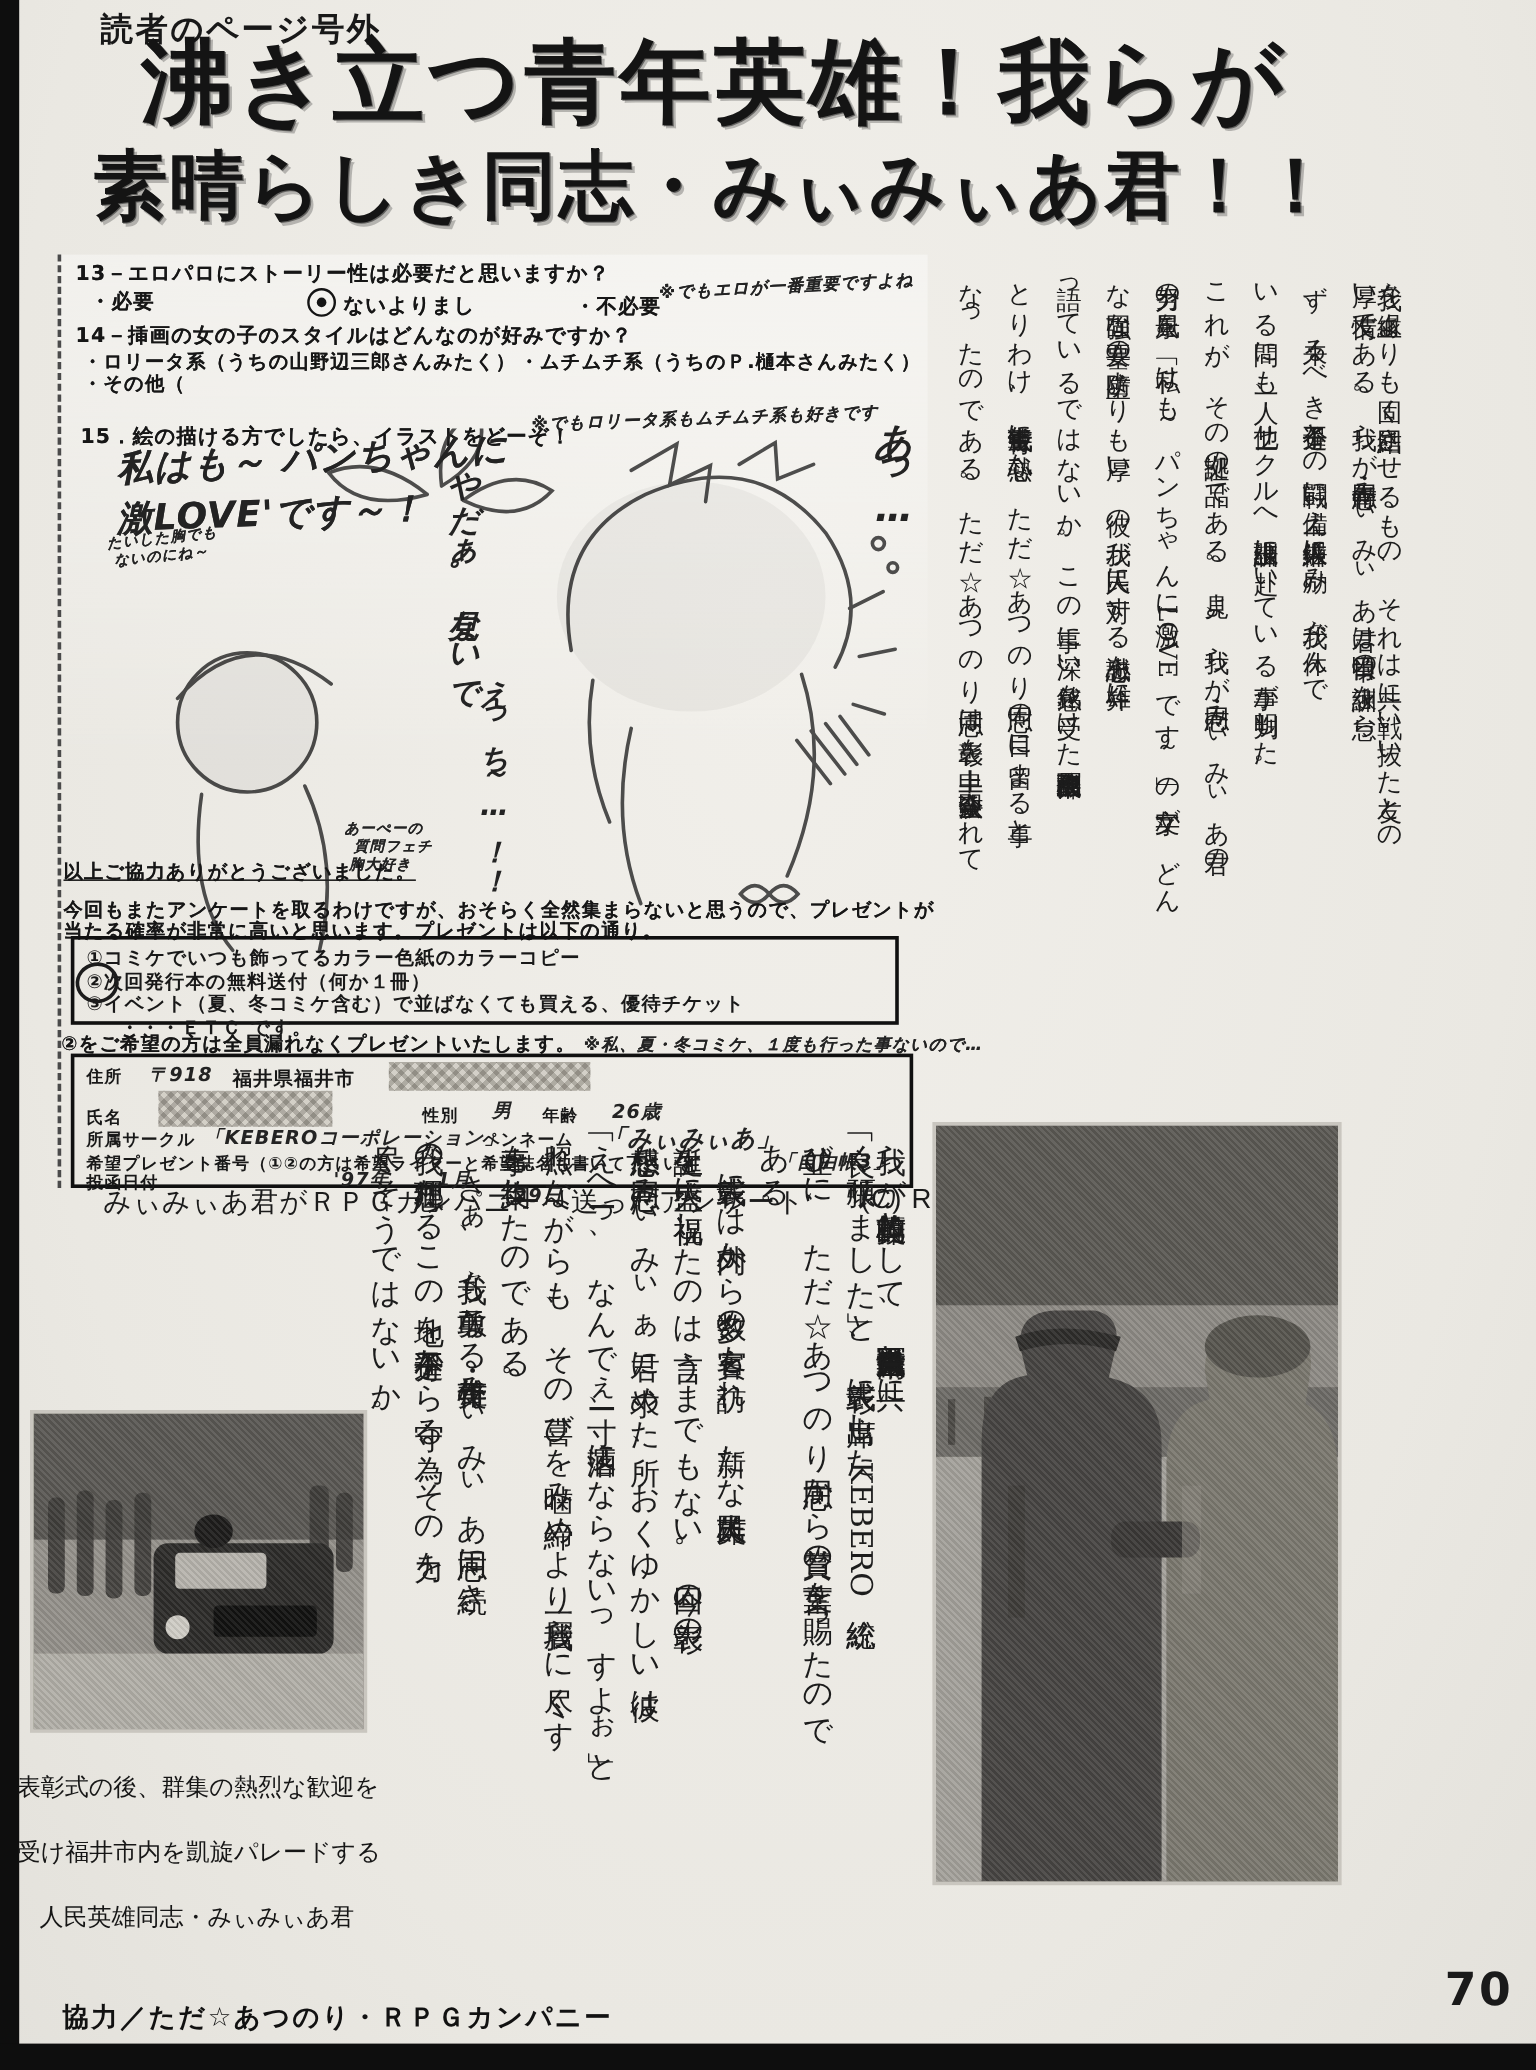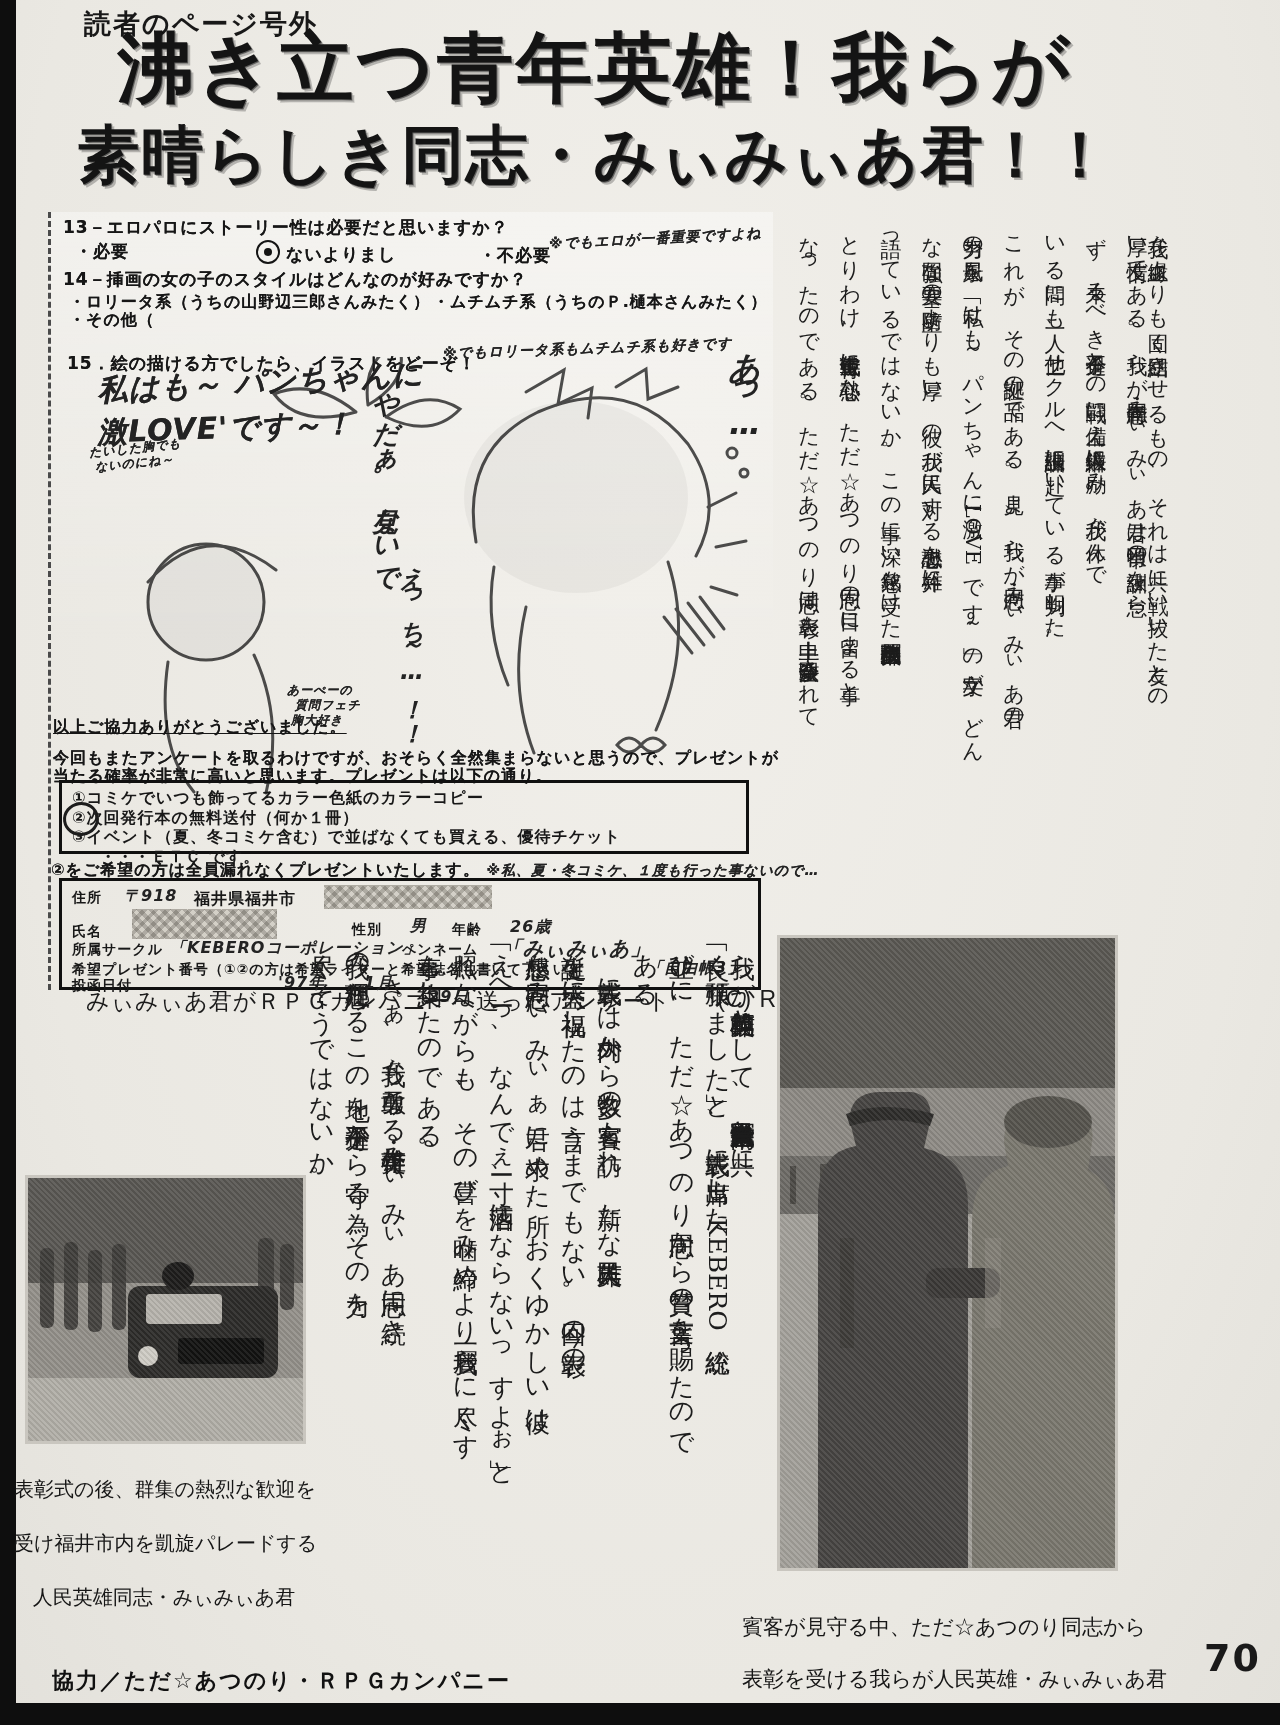--- a/index.html
+++ b/index.html
@@ -223,24 +223,20 @@
         <rect x="290" y="226" width="6" height="40" fill="#4c4a46"></rect>
       <path d="M38,630 L38,262 Q38,214 76,208 L70,184 Q68,156 98,154 L132,154 Q154,158 150,184 L144,210 Q188,220 188,266 L188,630 Z" fill="#474543"></path>
       <path d="M66,176 q36,-14 88,0 l-4,12 q-40,-12 -80,0 Z" fill="#2e2d2b"></path>
       <path d="M192,630 L192,284 Q192,236 228,228 L224,204 Q224,172 254,168 L288,168 Q316,176 312,204 L308,232 Q335,244 335,290 L335,630 Z" fill="#7b786f"></path>
       <ellipse cx="268" cy="184" rx="44" ry="26" fill="#57554f"></ellipse>
       <rect x="146" y="330" width="74" height="30" rx="12" fill="#3b3937"></rect>
       <rect x="205" y="300" width="16" height="90" fill="#8a877e" opacity="0.6"></rect>
       <rect x="60" y="300" width="14" height="110" fill="#3a3836" opacity="0.6"></rect>
     </svg>
   </figure>
-  <div class="cap cap-right">
-    <span>賓客が見守る中、ただ☆あつのり同志から</span>
-    <span>表彰を受ける我らが人民英雄・みぃみぃあ君</span>
-  </div>
 
   <figure class="photo photo-left">
     <svg viewBox="0 0 275 263" width="275" height="263" xmlns="http://www.w3.org/2000/svg">
       <rect x="0" y="0" width="275" height="263" fill="#94918b"></rect>
       <rect x="0" y="0" width="275" height="105" fill="#5a5854"></rect>
       <rect x="0" y="200" width="275" height="63" fill="#b2afa8"></rect>
       <g fill="#3e3c39" opacity="0.9">
         <rect x="12" y="70" width="14" height="80" rx="6"></rect>
           <rect x="36" y="64" width="14" height="88" rx="6"></rect>
         <rect x="60" y="72" width="14" height="82" rx="6"></rect>

